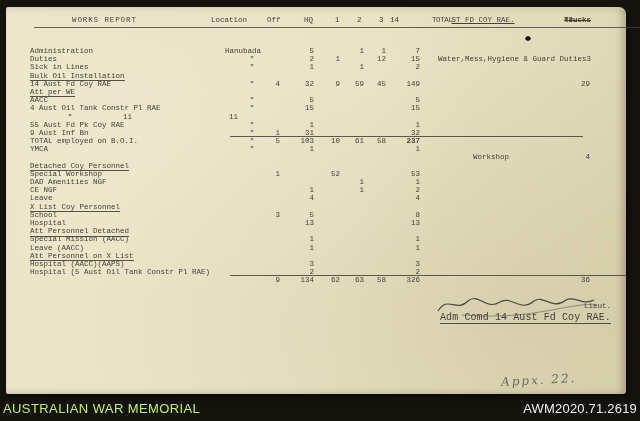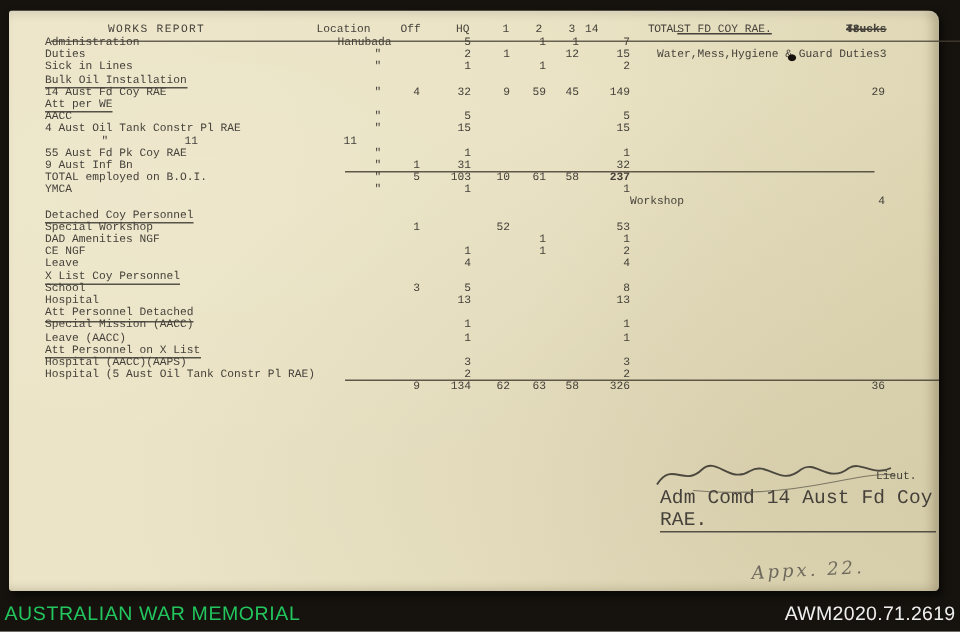--- a/index.html
+++ b/index.html
@@ -34,72 +34,72 @@
   .h-hq{left:298px;}
   .h-1{left:329px;}
   .h-2{left:351px;}
   .h-3{left:373px;}
   .h-total{left:384px;}
   .h-total b{font-weight:normal; letter-spacing:-.4px;margin-left:42px;}
   .h-total .sfx{margin-left:-1px;text-decoration:underline;}
   .h-far{left:558px; font-weight:bold;}
   .h-far .strike{text-decoration:line-through;}
   
-  .tbody{position:absolute; left:0; top:18px; width:620px;}
+  .tbody{position:absolute; left:0; top:40px; width:620px;}
   .row{
     display:flex; height:8.2px; line-height:8.4px; padding-left:24px;
     position:relative; white-space:nowrap;
   }
   .row div{flex:none; overflow:visible; white-space:nowrap;}
   .c-label{width:182px; text-align:left;}
   .c-loc{width:60px; text-align:center; padding-left:2px; box-sizing:border-box;}
   .c-loc.ditto{padding-left:20px;}
   .c-off{width:8px; text-align:right;}
   .c-hq{width:34px; text-align:right;}
   .c-n1{width:26px; text-align:right;}
   .c-n2{width:24px; text-align:right;}
   .c-n3{width:22px; text-align:right;}
   .c-tot{width:34px; text-align:right;}
   .c-note{width:142px; padding-left:18px; box-sizing:border-box; text-align:left;}
-  .c-note.note-right{text-align:left; padding-left:0;}
+  .c-note.note-right{text-align:center; padding-left:0;}
   .c-far{width:28px; text-align:right;}
   .lbl-u{border-bottom:1px solid rgba(69,65,58,.9); display:inline-block; line-height:7.4px;}
   .rule-mid::before{
     content:""; position:absolute; left:224px; top:-1px; width:353px; height:1px;
     background:rgba(70,64,52,.85);
   }
   .rule-full::before{
     content:""; position:absolute; left:224px; top:-1px; width:396px; height:1px;
     background:rgba(70,64,52,.85);
   }
   .tot-bold .c-tot{font-weight:bold;text-align:right;}
   
   .blot{
     position:absolute; left:519px; top:29px; width:6px; height:5px;
     background:radial-gradient(ellipse at center,#17130c 0 55%, rgba(23,19,12,0) 75%);
     border-radius:50%;
   }
   
-  .sigwrap{position:absolute; left:428px; top:294px; width:190px; height:40px;}
+  .sigwrap{position:absolute; left:428px; top:282px; width:190px; height:40px;}
   .sig-svg{position:absolute; left:0; top:0;}
   .sig-rank{position:absolute; left:150px; top:13px; font-size:7.5px;}
   .sig-role{
-    position:absolute; left:6px; top:23px; font-size:13px;
+    position:absolute; left:6px; top:23px; font-size:10px;
     border-bottom:1px solid rgba(69,65,58,.9); padding-bottom:0px; letter-spacing:.1px;
   }
   
   .appx{
     position:absolute; left:495px; top:366px;
     font-family:"DejaVu Serif","Liberation Serif",serif;
     font-style:italic; font-size:12px; color:#6e695c;
     transform:rotate(-3deg); letter-spacing:2px;
   }
   
   .footer-left{
-    position:absolute; left:3px; top:401px; color:#22c55e;
+    position:absolute; left:3px; top:401px; color:#bef264;
     font-family:"Liberation Sans","DejaVu Sans",sans-serif;
     font-size:13px; letter-spacing:.4px;
   }
   .footer-right{
     position:absolute; right:3px; top:401px; color:#efefef;
     font-family:"Liberation Sans","DejaVu Sans",sans-serif;
     font-size:13px; letter-spacing:.2px;margin-left:33px;
   }
 </style>
 </head>

